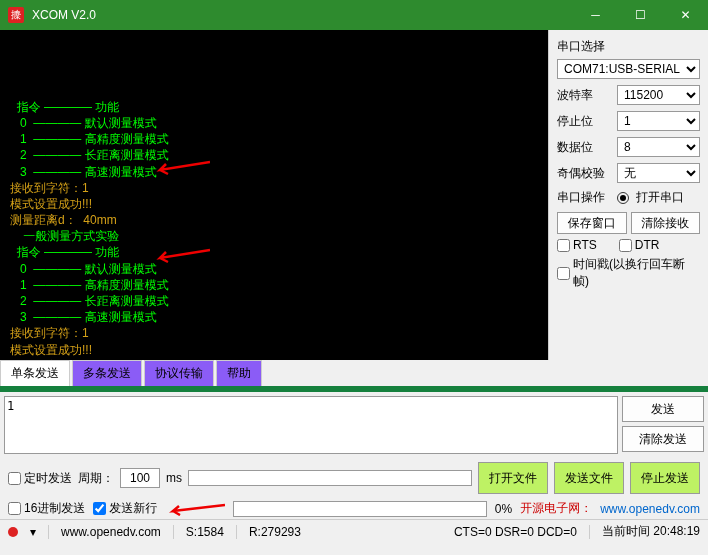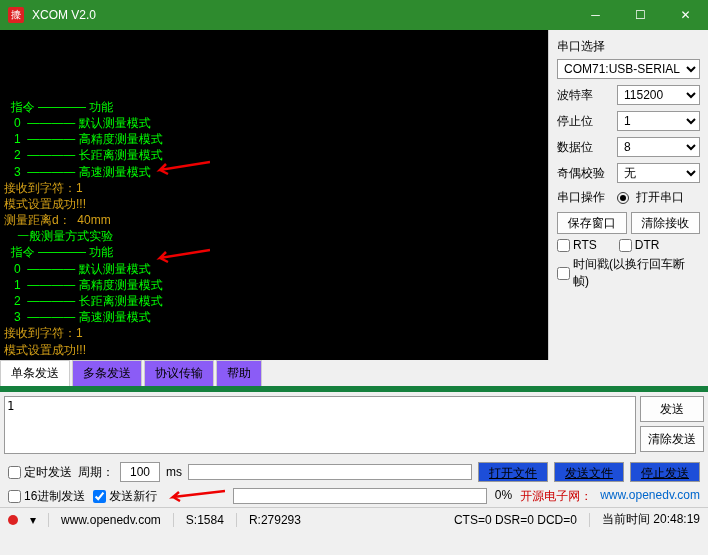--- a/index.html
+++ b/index.html
@@ -3,21 +3,21 @@
 <meta charset="utf-8">
 <style>
 * { margin: 0; padding: 0; box-sizing: border-box; font-family: "Microsoft YaHei", sans-serif; font-size: 12px; }
 body { width: 708px; height: 555px; background: #f0f0f0; overflow: hidden; }
 .titlebar { height: 30px; background: #2e8b2e; color: #fff; display: flex; align-items: center; padding-left: 8px; }
 .titlebar .icon { width: 16px; height: 16px; background: #d22; margin-right: 8px; border-radius: 2px; display: flex; align-items: center; justify-content: center; color: #fff; font-size: 10px; }
 .titlebar .title { flex: 1; }
 .winbtns { display: flex; }
 .winbtn { width: 45px; height: 30px; display: flex; align-items: center; justify-content: center; color: #fff; }
 .main { display: flex; height: 330px; }
-.terminal { flex: 1; background: #000; color: #0f0; font-family: "Consolas", monospace; font-size: 12px; padding: 4px 4px; white-space: pre; line-height: 1.35; position: relative; overflow: hidden; }
+.terminal { flex: 1; background: #000; color: #0f0; font-family: "Consolas", monospace; font-size: 12px; padding: 4px 10px; white-space: pre; line-height: 1.35; position: relative; overflow: hidden; }
 .terminal .orange { color: #d4a017; }
 .terminal .green { color: #0f0; }
 .arrow { position: absolute; width: 60px; height: 20px; pointer-events: none; }
 .arrow svg { width: 100%; height: 100%; }
 .sidepanel { width: 160px; padding: 8px; background: #f0f0f0; border-left: 1px solid #ccc; }
 .sp-label { margin-bottom: 4px; }
 .sp-row { display: flex; align-items: center; margin-bottom: 6px; gap: 4px; }
 .sp-row label { width: 56px; }
 select { flex: 1; height: 20px; border: 1px solid #999; background: #fff; padding: 0 2px; }
 .sp-btns { display: flex; gap: 4px; margin-top: 4px; margin-bottom: 4px; }
@@ -25,26 +25,26 @@
 .sp-check { display: flex; align-items: center; gap: 4px; margin-bottom: 4px; }
 .radio-row { display: flex; align-items: center; gap: 7px; }
 .radio-dot { width: 12px; height: 12px; border: 1px solid #333; border-radius: 50%; display: flex; align-items: center; justify-content: center; }
 .radio-dot.on::after { content: ""; width: 6px; height: 6px; background: #000; border-radius: 50%; }
 .tabs { display: flex; background: #f0f0f0; border-bottom: 6px solid #15803d; }
 .tab { padding: 4px 10px; border: 1px solid #ccc; border-bottom: none; background: #8b5cf6; margin-right: 2px; }
 .tab.active { background: #fff; }
 .sendarea { display: flex; padding: 4px; gap: 4px; }
 .sendarea textarea { flex: 1; height: 58px; border: 1px solid #999; padding: 2px; resize: none; font-family: monospace; }
 .sendcol { display: flex; flex-direction: column; gap: 4px; }
-.sendcol button { width: 64px; height: 26px; border: 1px solid #999; background: #fdfdfd; }
+.sendcol button { width: 82px; height: 26px; border: 1px solid #999; background: #fdfdfd; }
 .row2 { display: flex; align-items: center; padding: 4px 8px; gap: 6px; }
 .row2 input[type=text] { width: 40px; height: 20px; border: 1px solid #999; padding: 0 2px; text-align: center; }
 .prog { flex: 1; height: 16px; border: 1px solid #999; background: #fff; }
-.row2 button { padding: 2px 10px; border: 1px solid #999; background: #1d4ed8; height: 20px; text-decoration: underline; }
-.row3 { display: flex; align-items: flex-start; padding: 2px 8px; gap: 8px; }
+.row2 button { padding: 2px 10px; border: 1px solid #999; background: #bef264; height: 32px; }
+.row3 { display: flex; align-items: center; padding: 2px 8px; gap: 8px; }
 .row3 .link { color: #0066cc; }
 .row3 .link2 { color: #cc0000; }
 .arrow3 { width: 60px; height: 14px; }
 .statusbar { display: flex; align-items: center; padding: 2px 8px; gap: 12px; border-top: 1px solid #ccc; height: 24px; }
 .statusbar .dot { width: 10px; height: 10px; border-radius: 50%; background: #d22; }
 .statusbar .sep { width: 1px; height: 14px; background: #ccc; }
 .spacer { flex: 1; }
 .chk { display: flex; align-items: center; gap: 3px; }
 input[type=checkbox] { width: 13px; height: 13px; }
 </style>

